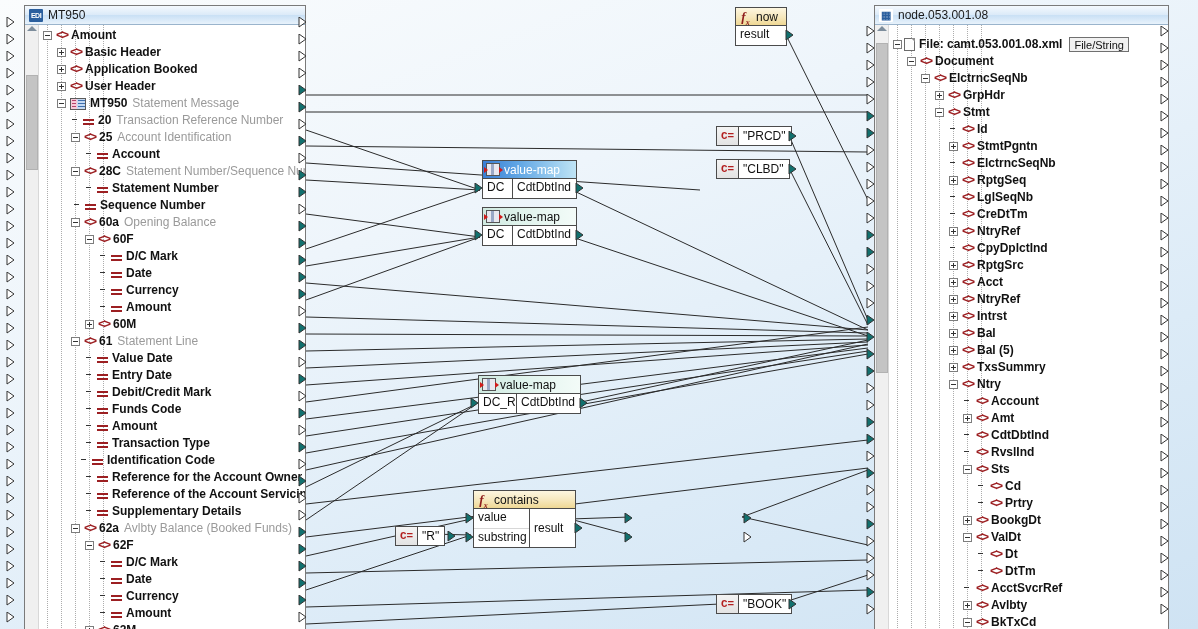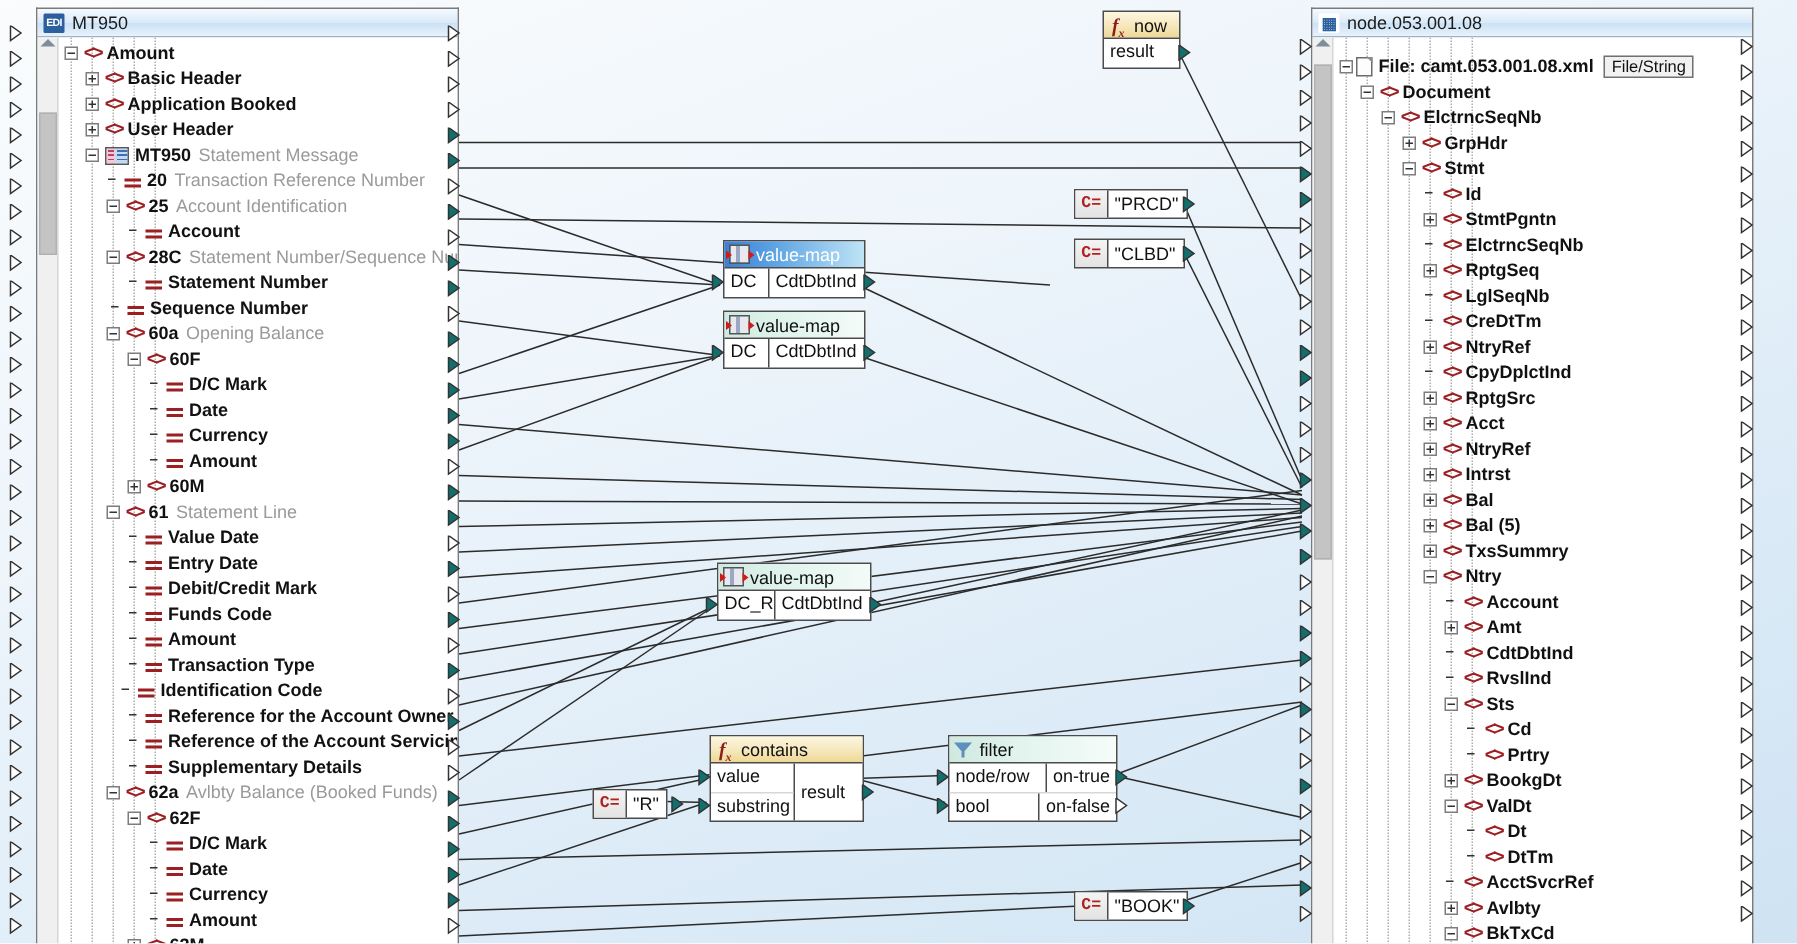--- a/index.html
+++ b/index.html
@@ -1625,36 +1625,20 @@
       <span class="tri" style="position:absolute; left:574px; top:523px;">
         <svg width="10" height="11" viewBox="0 0 10 11">
           <polygon points="1,0 1,10 8,5" fill="#11706e" stroke="#333" stroke-width="1"></polygon>
         </svg>
       </span>
       <span class="tri" style="position:absolute; left:465px; top:532px;">
         <svg width="10" height="11" viewBox="0 0 10 11">
           <polygon points="1,0 1,10 8,5" fill="#11706e" stroke="#333" stroke-width="1"></polygon>
         </svg>
       </span>
-      <div class="node" style="left:632px; top:490px; width:113px;">
-        <div class="node-head flt">
-          <span class="funnel"></span>
-          <span class="lbl">filter</span>
-        </div>
-        <div class="node-rows">
-          <div class="nrow" style="height:19px;">
-            <div class="ncell left" style="width:65px;">node/row</div>
-            <div class="ncell right">on-true</div>
-          </div>
-          <div class="nrow" style="height:19px;">
-            <div class="ncell left" style="width:65px;">bool</div>
-            <div class="ncell right">on-false</div>
-          </div>
-        </div>
-      </div>
       <span class="tri" style="position:absolute; left:624px; top:513px;">
         <svg width="10" height="11" viewBox="0 0 10 11">
           <polygon points="1,0 1,10 8,5" fill="#11706e" stroke="#333" stroke-width="1"></polygon>
         </svg>
       </span>
       <span class="tri" style="position:absolute; left:743px; top:513px;">
         <svg width="10" height="11" viewBox="0 0 10 11">
           <polygon points="1,0 1,10 8,5" fill="#11706e" stroke="#333" stroke-width="1"></polygon>
         </svg>
       </span>

